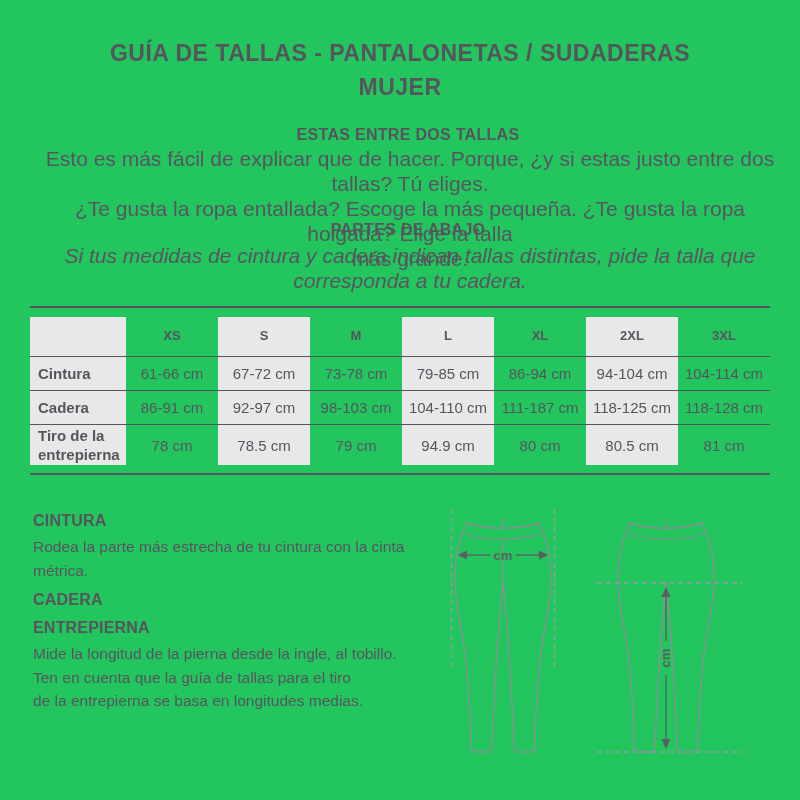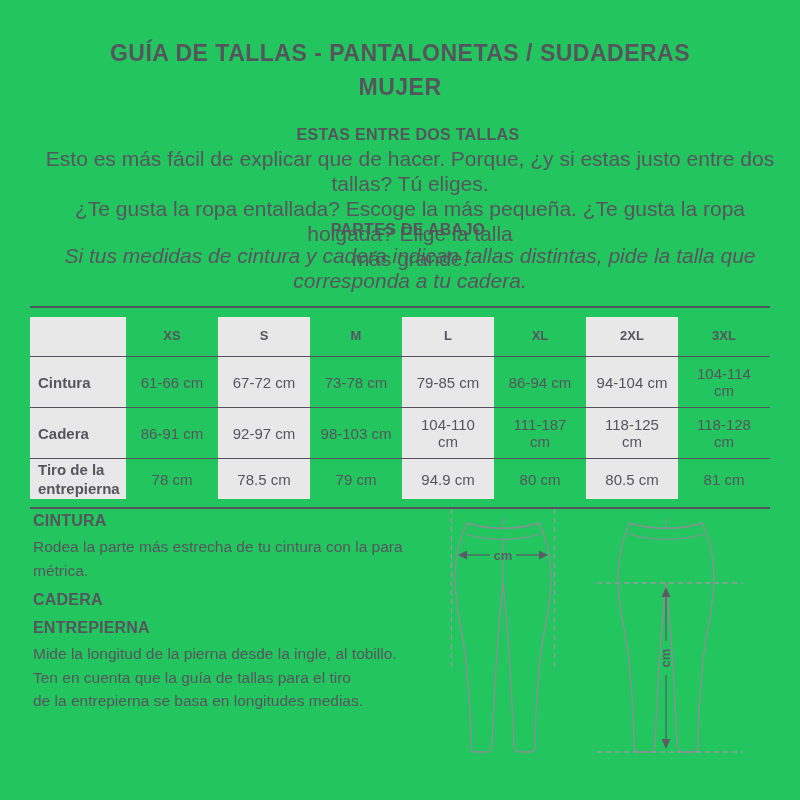--- a/index.html
+++ b/index.html
@@ -37,21 +37,21 @@
   }
   table.size-table col.c-label{width:96px;}
   table.size-table th,
   table.size-table td{vertical-align:middle;text-align:center;}
   table.size-table th:nth-child(odd),
   table.size-table td:nth-child(odd){background:#e8e8e9;}
   table.size-table thead th{
     font-size:13px;font-weight:bold;padding:11px 0 13px 0;
   }
   table.size-table tbody tr{border-top:1.5px solid #55545e;}
-  table.size-table tbody td{font-size:15px;padding:8px 9px;}
+  table.size-table tbody td{font-size:15px;padding:8px 0;}
   table.size-table .row-label{
     text-align:left;padding-left:8px;padding-right:6px;
     font-size:15px;font-weight:bold;line-height:19px;
   }
 
   
   .guide{top:511px;left:33px;width:408px;}
   .guide-section{margin-bottom:8px;}
   .guide-heading{
     font-size:16px;font-weight:bold;letter-spacing:.2px;
@@ -145,21 +145,21 @@
           <td>80.5 cm</td>
           <td>81 cm</td>
         </tr>
       </tbody>
     </table>
   </div>
 
   <div class="abs guide">
     <div class="guide-section">
       <div class="guide-heading">CINTURA</div>
-      <div class="guide-body">Rodea la parte más estrecha de tu cintura con la para
+      <div class="guide-body">Rodea la parte más estrecha de tu cintura con la cinta
 métrica.</div>
     </div>
     <div class="guide-section">
       <div class="guide-heading">CADERA</div>
     </div>
     <div class="guide-section">
       <div class="guide-heading">ENTREPIERNA</div>
       <div class="guide-body">Mide la longitud de la pierna desde la ingle, al tobillo.
 Ten en cuenta que la guía de tallas para el tiro
 de la entrepierna se basa en longitudes medias.</div>

